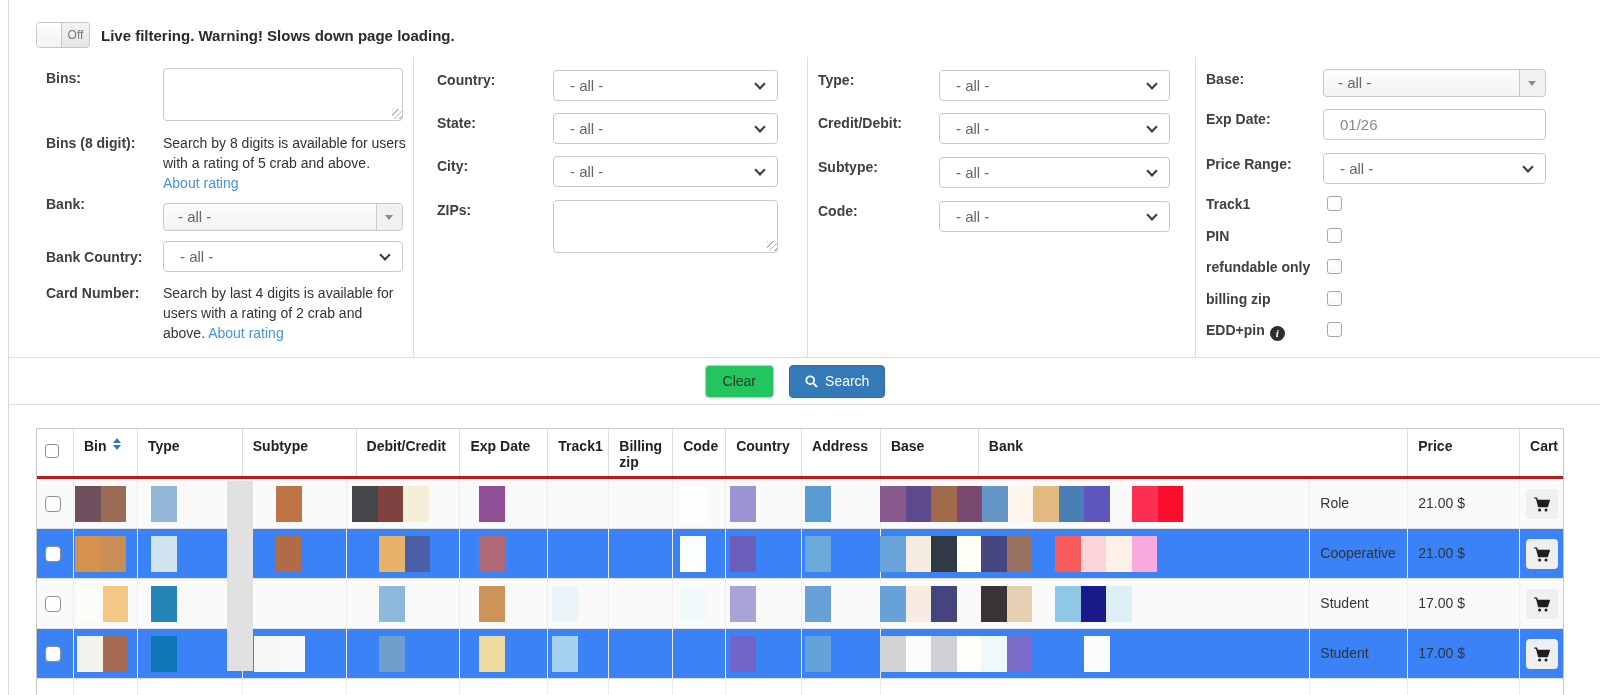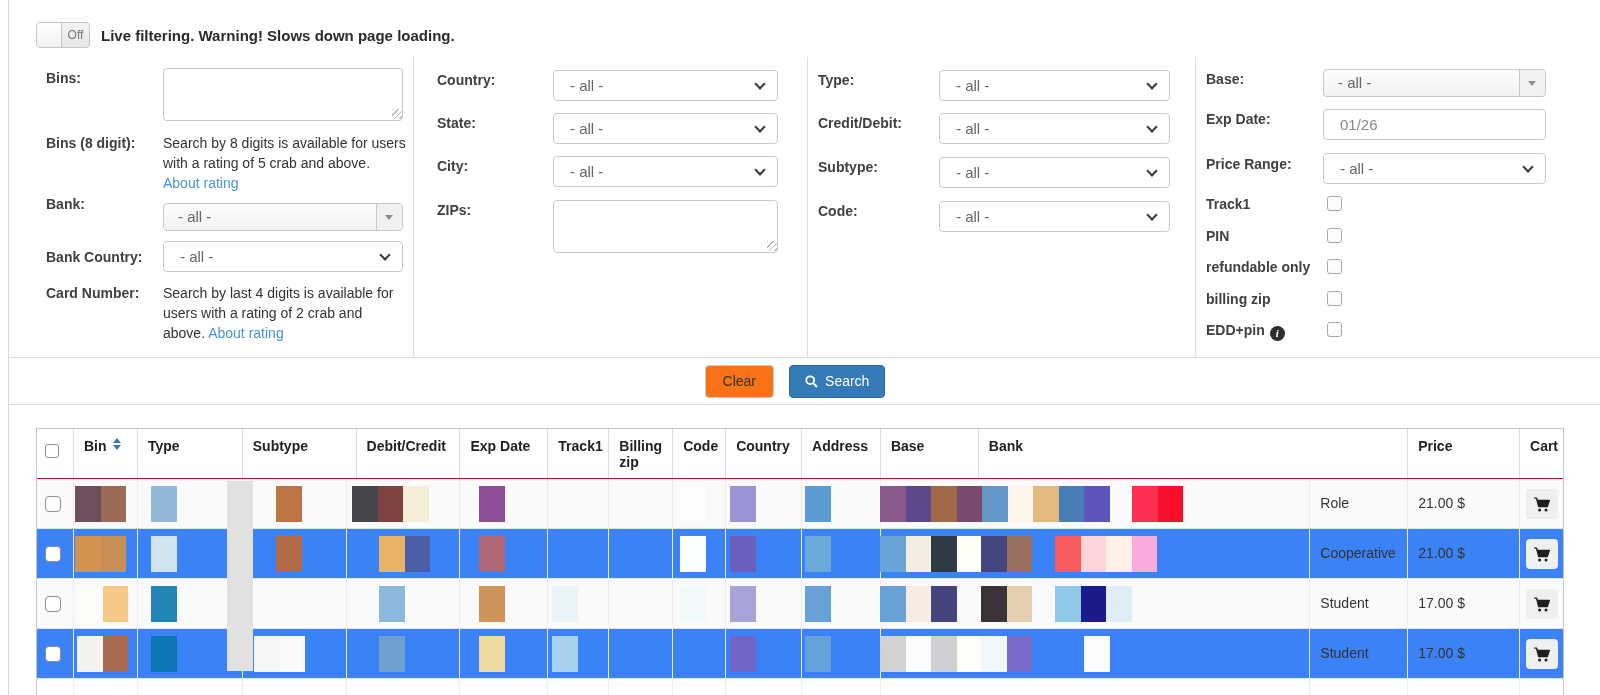--- a/index.html
+++ b/index.html
@@ -50,26 +50,26 @@
   .info-icon { display:inline-block; width:15px; height:15px; border-radius:50%; background:#2e2e2e;
     color:#fff; font-size:11px; font-weight:bold; text-align:center; line-height:15px;
     font-family:"Liberation Serif","DejaVu Serif",serif; vertical-align:-2px; margin-left:5px; }
   .info-icon::before { content:"i"; font-style:italic; }
 
   
   .band { position:absolute; left:8px; right:0; top:357px; height:48px; display:flex;
     align-items:center; justify-content:center; gap:15px; padding-right:18px; }
   .btn { height:33px; border-radius:4px; font-size:14px; font-family:inherit; cursor:pointer;
     display:inline-flex; align-items:center; }
-  .btn-clear { background:#f97316; border:1px solid #c9c9c9; color:#333; padding:0 17px; }
+  .btn-clear { background:#22c55e; border:1px solid #c9c9c9; color:#333; padding:0 17px; }
   .btn-search { background:#337ab7; border:1px solid #2e6da4; color:#fff; padding:0 15px; gap:7px; }
 
   
   .dtable { position:absolute; left:36px; top:428px; width:1528px; border:1px solid #c8c8c8; border-bottom:none; background:#fff; }
-  .thead { display:flex; height:50px; border-bottom:1px solid #b91c1c; background:#fff; }
+  .thead { display:flex; height:50px; border-bottom:3px solid #b91c1c; background:#fff; }
   .th { border-left:1px solid #ddd; padding:9px 4px 0 10px; font-size:14px; font-weight:bold;
     line-height:16px; color:#222; position:relative; }
   .th:first-child { border-left:none; }
   .tr { display:flex; height:50px; position:relative; border-bottom:1px solid #e2e2e2; background:#3b82f6; }
   .tr.odd { background:#fafafa; }
   .tr.partial { height:16px; border-bottom:none; background:#fff; }
   .td { border-left:1px solid #ededed; height:100%; position:relative; font-size:14px; }
   .td:first-child { border-left:none; }
   .td-text { padding:16px 0 0 10px; color:#333; }
   .rowcb { position:absolute; left:8px; top:17px; width:16px; height:16px; border:1px solid #8f8f8f;

